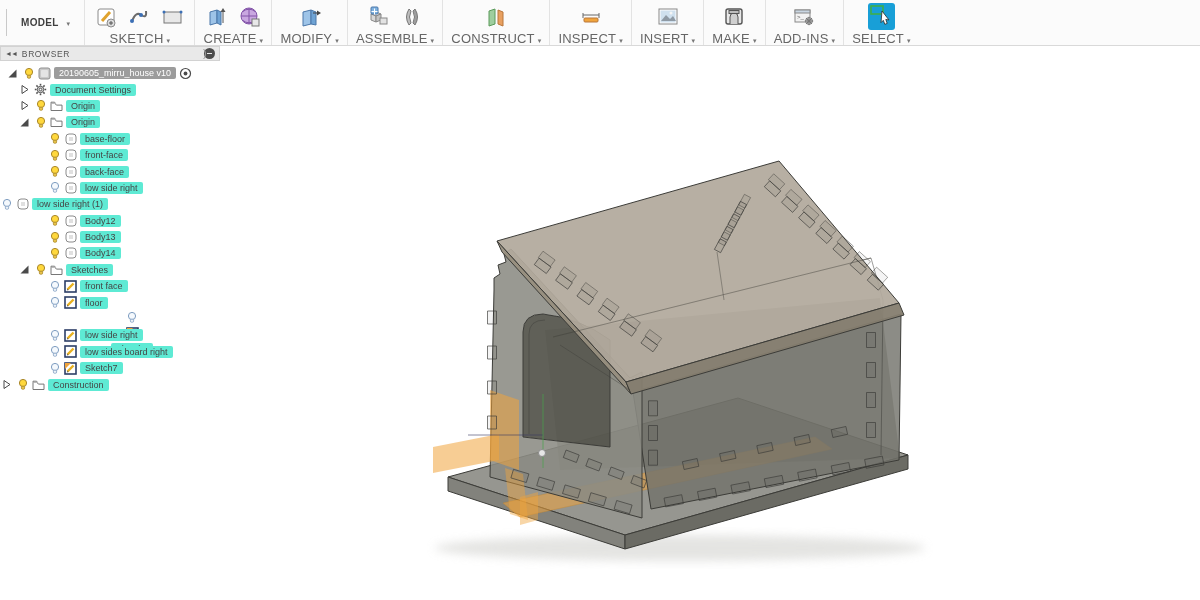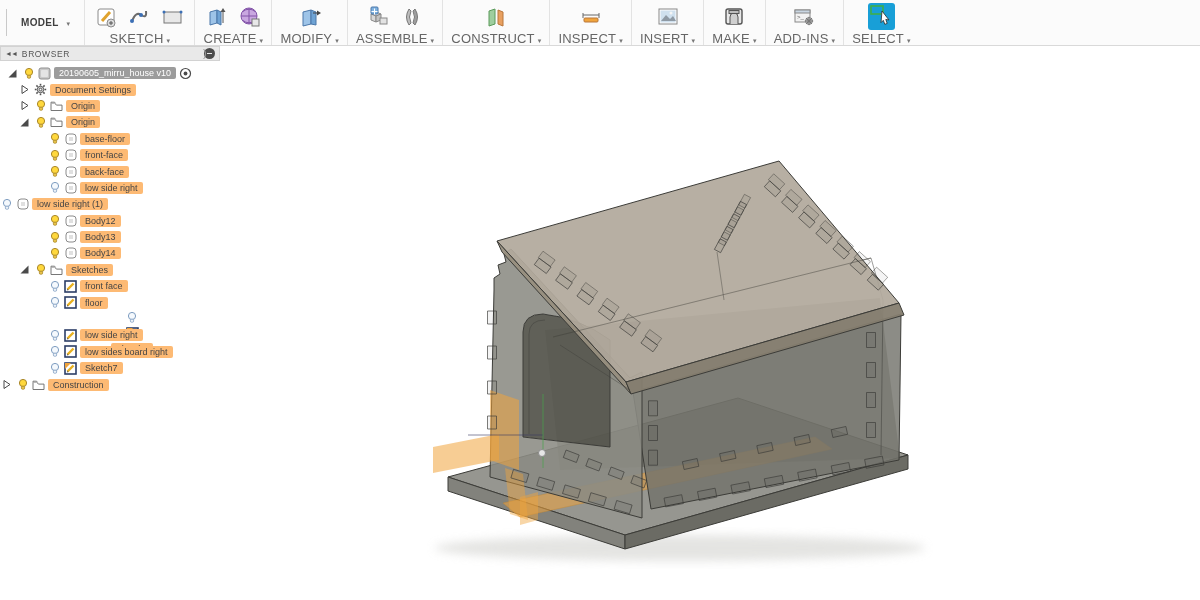--- a/index.html
+++ b/index.html
@@ -43,21 +43,21 @@
   .collapse-glyph::after{content:"◄◄";}
   .browser-title{flex:1;}
   .panel-opts{width:11px;height:11px;border-radius:50%;background:#4d4d4d;
     display:inline-flex;align-items:center;justify-content:center;}
   .panel-opts::after{content:"";width:5px;height:1.5px;background:#e9e9e9;display:block;}
   .panel-handle{position:absolute;left:203px;top:0px;width:8px;height:16px;color:#9a9a9a;
     font-size:11px;line-height:15px;}
   .panel-handle::after{content:")";}
   .tree{margin-top:4px;}
   .tree-row{display:flex;align-items:center;height:16.4px;gap:3px;font-size:9px;color:#454545;}
-  .tree-row .lbl{background:#fdba74;border-radius:2px;padding:1px 5px;white-space:nowrap;}
+  .tree-row .lbl{background:#5eead4;border-radius:2px;padding:1px 5px;white-space:nowrap;}
   .tree-row .lbl.sel{background:#9c9c9c;color:#ffffff;}
   .tw{width:13px;height:13px;display:inline-flex;align-items:center;justify-content:center;flex:none;}
   .tw svg{display:block;}
   
   .viewport{position:absolute;top:46px;left:0;width:1200px;height:554px;}
   svg text{font-family:"Liberation Sans",sans-serif;}
 </style>
 </head>
 <body>
 

